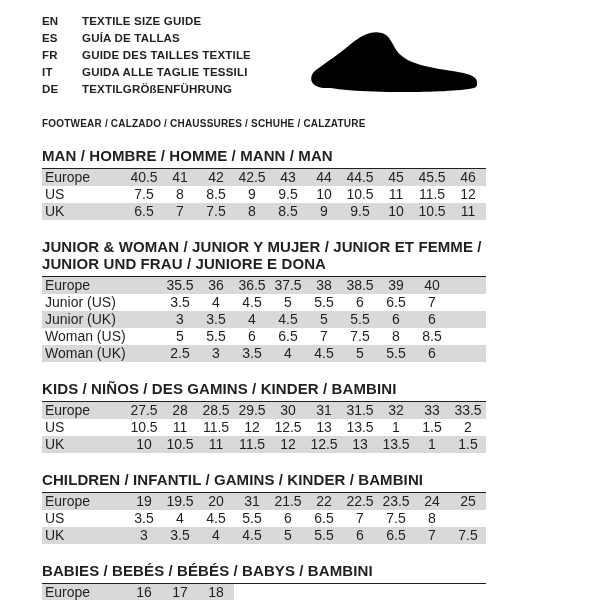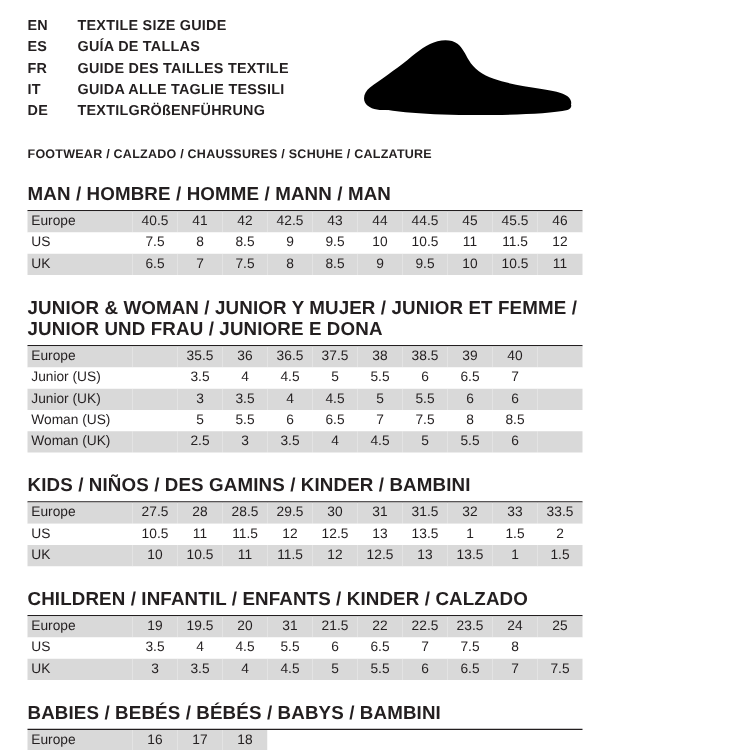--- a/index.html
+++ b/index.html
@@ -13,20 +13,21 @@
     font-family: "Liberation Sans", sans-serif;
     color: #231f20;
     overflow: hidden;
   }
   .page {
     position: relative;
     width: 488px;
     height: 600px;
     box-sizing: border-box;
     padding: 14px 22px 0 22px;
+    margin-left: 20px;
   }
 
   
   .header {
     position: relative;
     height: 92px;
   }
   .lang-table {
     border-collapse: collapse;
     font-size: 11.5px;
@@ -69,21 +70,21 @@
     font-weight: bold;
     letter-spacing: 0.1px;
     padding-bottom: 4px;
     border-bottom: 1px solid #231f20;
     margin-bottom: 0;
   }
   table.size {
     border-collapse: collapse;
     width: 100%;
     table-layout: fixed;
-    font-size: 11px;
+    font-size: 14px;
   }
   table.size td {
     height: 17px;
     line-height: 17px;
     padding: 0;
     text-align: center;
     color: #231f20;
     white-space: nowrap;
   }
   table.size td.rowlabel {
@@ -347,21 +348,21 @@
           <td>13</td>
           <td>13.5</td>
           <td>1</td>
           <td>1.5</td>
         </tr>
       </tbody>
     </table>
   </div>
 
   <div class="section">
-    <div class="section-title">CHILDREN / INFANTIL / ENFANTS / KINDER / CALZADO</div>
+    <div class="section-title">CHILDREN / INFANTIL / GAMINS / KINDER / BAMBINI</div>
     <table class="size">
       <colgroup>
           <col class="labelcol">
           <col>
           <col>
           <col>
           <col>
           <col>
           <col>
           <col>

